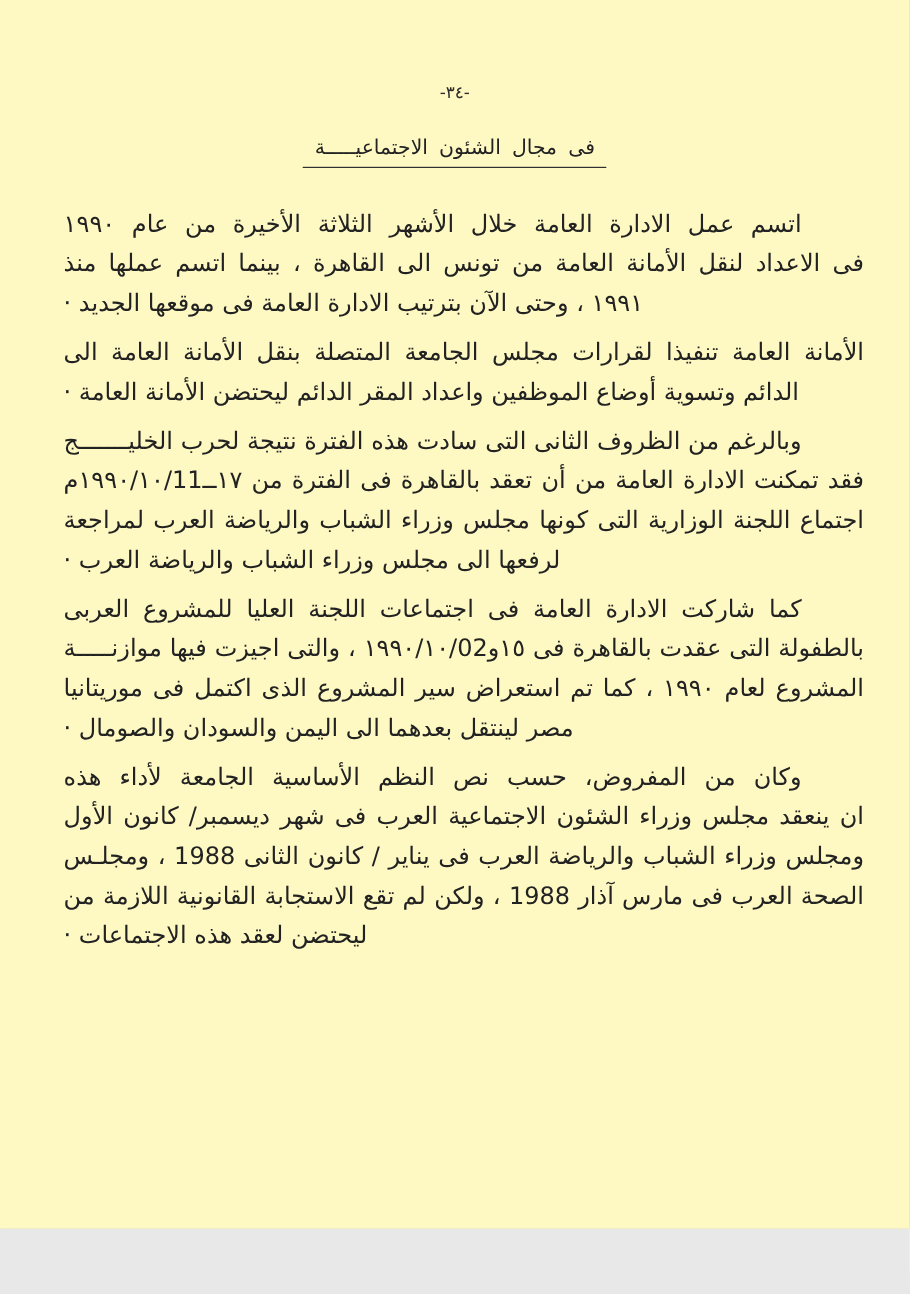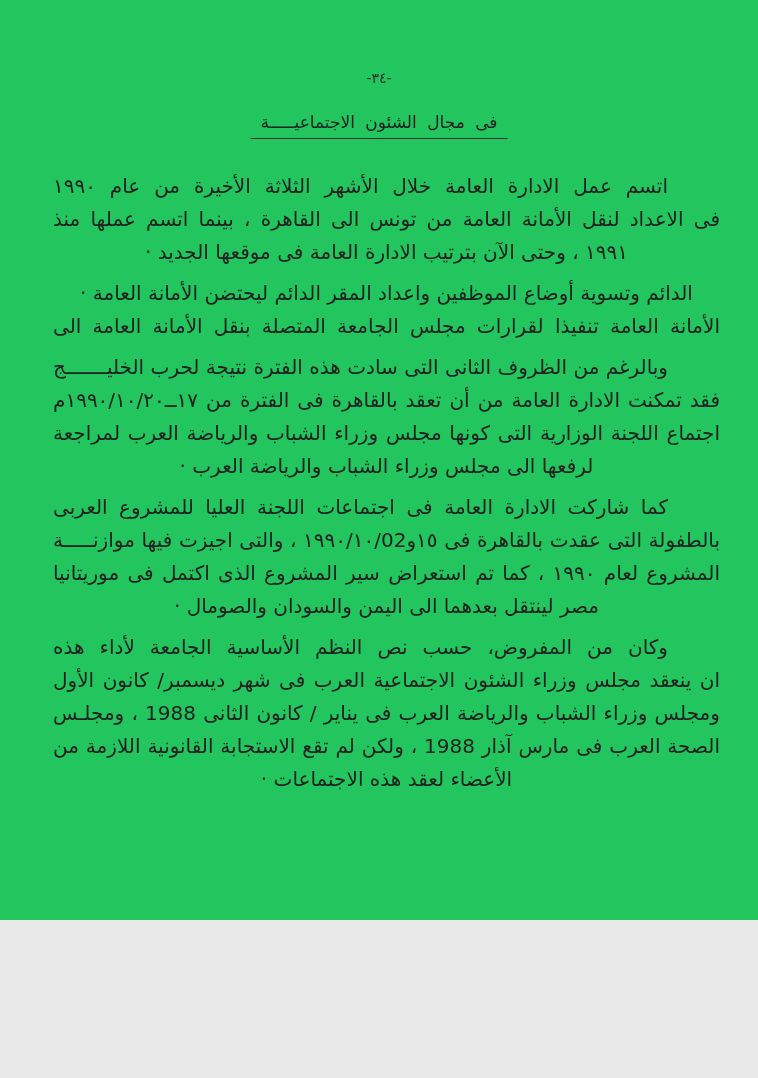--- a/index.html
+++ b/index.html
@@ -1,21 +1,21 @@
 <!DOCTYPE html>
 <html lang="ar"><head>
 <meta charset="utf-8">
 <style>
   html,body { margin:0; padding:0; background:#e8e8e8; }
   .page {
     position: relative;
     width: 758px;
-    height: 920px;
+    height: 1024px;
     margin: 0 auto;
-    background: #22c55e;
+    background: #fef9c3;
     font-family: "DejaVu Sans", sans-serif;
     color: #222222;
     overflow: hidden;
     box-shadow: 0 0 4px rgba(0,0,0,0.15);
   }
   .page-number {
     position: absolute;
     top: 70px;
     left: 0; right: 0;
     text-align: center;
@@ -29,34 +29,35 @@
     top: 112px;
     left: 50%;
     transform: translateX(-50%);
     direction: rtl;
     font-size: 17px;
     word-spacing: 5px;
     white-space: nowrap;
     padding: 0 10px 6px 10px;
     border-bottom: 1.6px solid #2f2f2f;
     color: #222222;
+    font-family: Liberation Serif, serif;
   }
   .body-text {
     position: absolute;
     top: 170px;
     right: 38px;
     left: 53px;
     direction: rtl;
     font-size: 20px;
   }
   .para { margin: 0 0 8px 0; }
   .line {
     height: 33px;
     line-height: 33px;
-    text-align: center;
+    text-align: left;
     overflow: hidden;
     color: #222222;
   }
   .line.justify {
     text-align: justify;
     text-align-last: justify;
   }
   .line.indent { padding-right: 52px; }
   
   .scan-speck {
@@ -79,43 +80,43 @@
 
   <div class="body-text" dir="rtl">
 
     <div class="para">
       <div class="line justify indent">اتسم عمل الادارة العامة خلال الأشهر الثلاثة الأخيرة من عام ١٩٩٠ بالمساهمة</div>
       <div class="line justify">فى الاعداد لنقل الأمانة العامة من تونس الى القاهرة ، بينما اتسم عملها منذ مطلع عام</div>
       <div class="line">١٩٩١ ، وحتى الآن بترتيب الادارة العامة فى موقعها الجديد ·</div>
     </div>
 
     <div class="para">
+      <div class="line justify">الأمانة العامة تنفيذا لقرارات مجلس الجامعة المتصلة بنقل الأمانة العامة الى مقرهـــــا</div>
       <div class="line">الدائم وتسوية أوضاع الموظفين واعداد المقر الدائم ليحتضن الأمانة العامة ·</div>
-      <div class="line justify">الأمانة العامة تنفيذا لقرارات مجلس الجامعة المتصلة بنقل الأمانة العامة الى مقرهـــــا</div>
     </div>
 
     <div class="para">
       <div class="line justify indent">وبالرغم من الظروف الثانى التى سادت هذه الفترة نتيجة لحرب الخليـــــــج ،</div>
-      <div class="line justify">فقد تمكنت الادارة العامة من أن تعقد بالقاهرة فى الفترة من ١٧ــ١٩٩٠/١٠/٢٠م</div>
+      <div class="line justify">فقد تمكنت الادارة العامة من أن تعقد بالقاهرة فى الفترة من ١٧ــ١٩٩٠/١٠/11م</div>
       <div class="line justify">اجتماع اللجنة الوزارية التى كونها مجلس وزراء الشباب والرياضة العرب لمراجعة النظـــم</div>
       <div class="line">لرفعها الى مجلس وزراء الشباب والرياضة العرب ·</div>
     </div>
 
     <div class="para">
       <div class="line justify indent">كما شاركت الادارة العامة فى اجتماعات اللجنة العليا للمشروع العربى الاجتماعات</div>
       <div class="line justify">بالطفولة التى عقدت بالقاهرة فى ١٥و١٩٩٠/١٠/02 ، والتى اجيزت فيها موازنـــــة</div>
       <div class="line justify">المشروع لعام ١٩٩٠ ، كما تم استعراض سير المشروع الذى اكتمل فى موريتانيا وبدأ فـــى</div>
       <div class="line">مصر لينتقل بعدهما الى اليمن والسودان والصومال ·</div>
     </div>
 
     <div class="para">
       <div class="line justify indent">وكان من المفروض، حسب نص النظم الأساسية الجامعة لأداء هذه المجالـس ،</div>
       <div class="line justify">ان ينعقد مجلس وزراء الشئون الاجتماعية العرب فى شهر ديسمبر/ كانون الأول ١٩٩٠م</div>
       <div class="line justify">ومجلس وزراء الشباب والرياضة العرب فى يناير / كانون الثانى 1988 ،  ومجلـس وزراء</div>
       <div class="line justify">الصحة العرب فى مارس آذار 1988 ، ولكن لم تقع الاستجابة القانونية اللازمة من الـــدول</div>
-      <div class="line">الأعضاء لعقد هذه الاجتماعات ·</div>
+      <div class="line">ليحتضن لعقد هذه الاجتماعات ·</div>
     </div>
 
   </div>
 
   <div class="scan-speck"></div>
 
 </div>
 
 </body></html>

